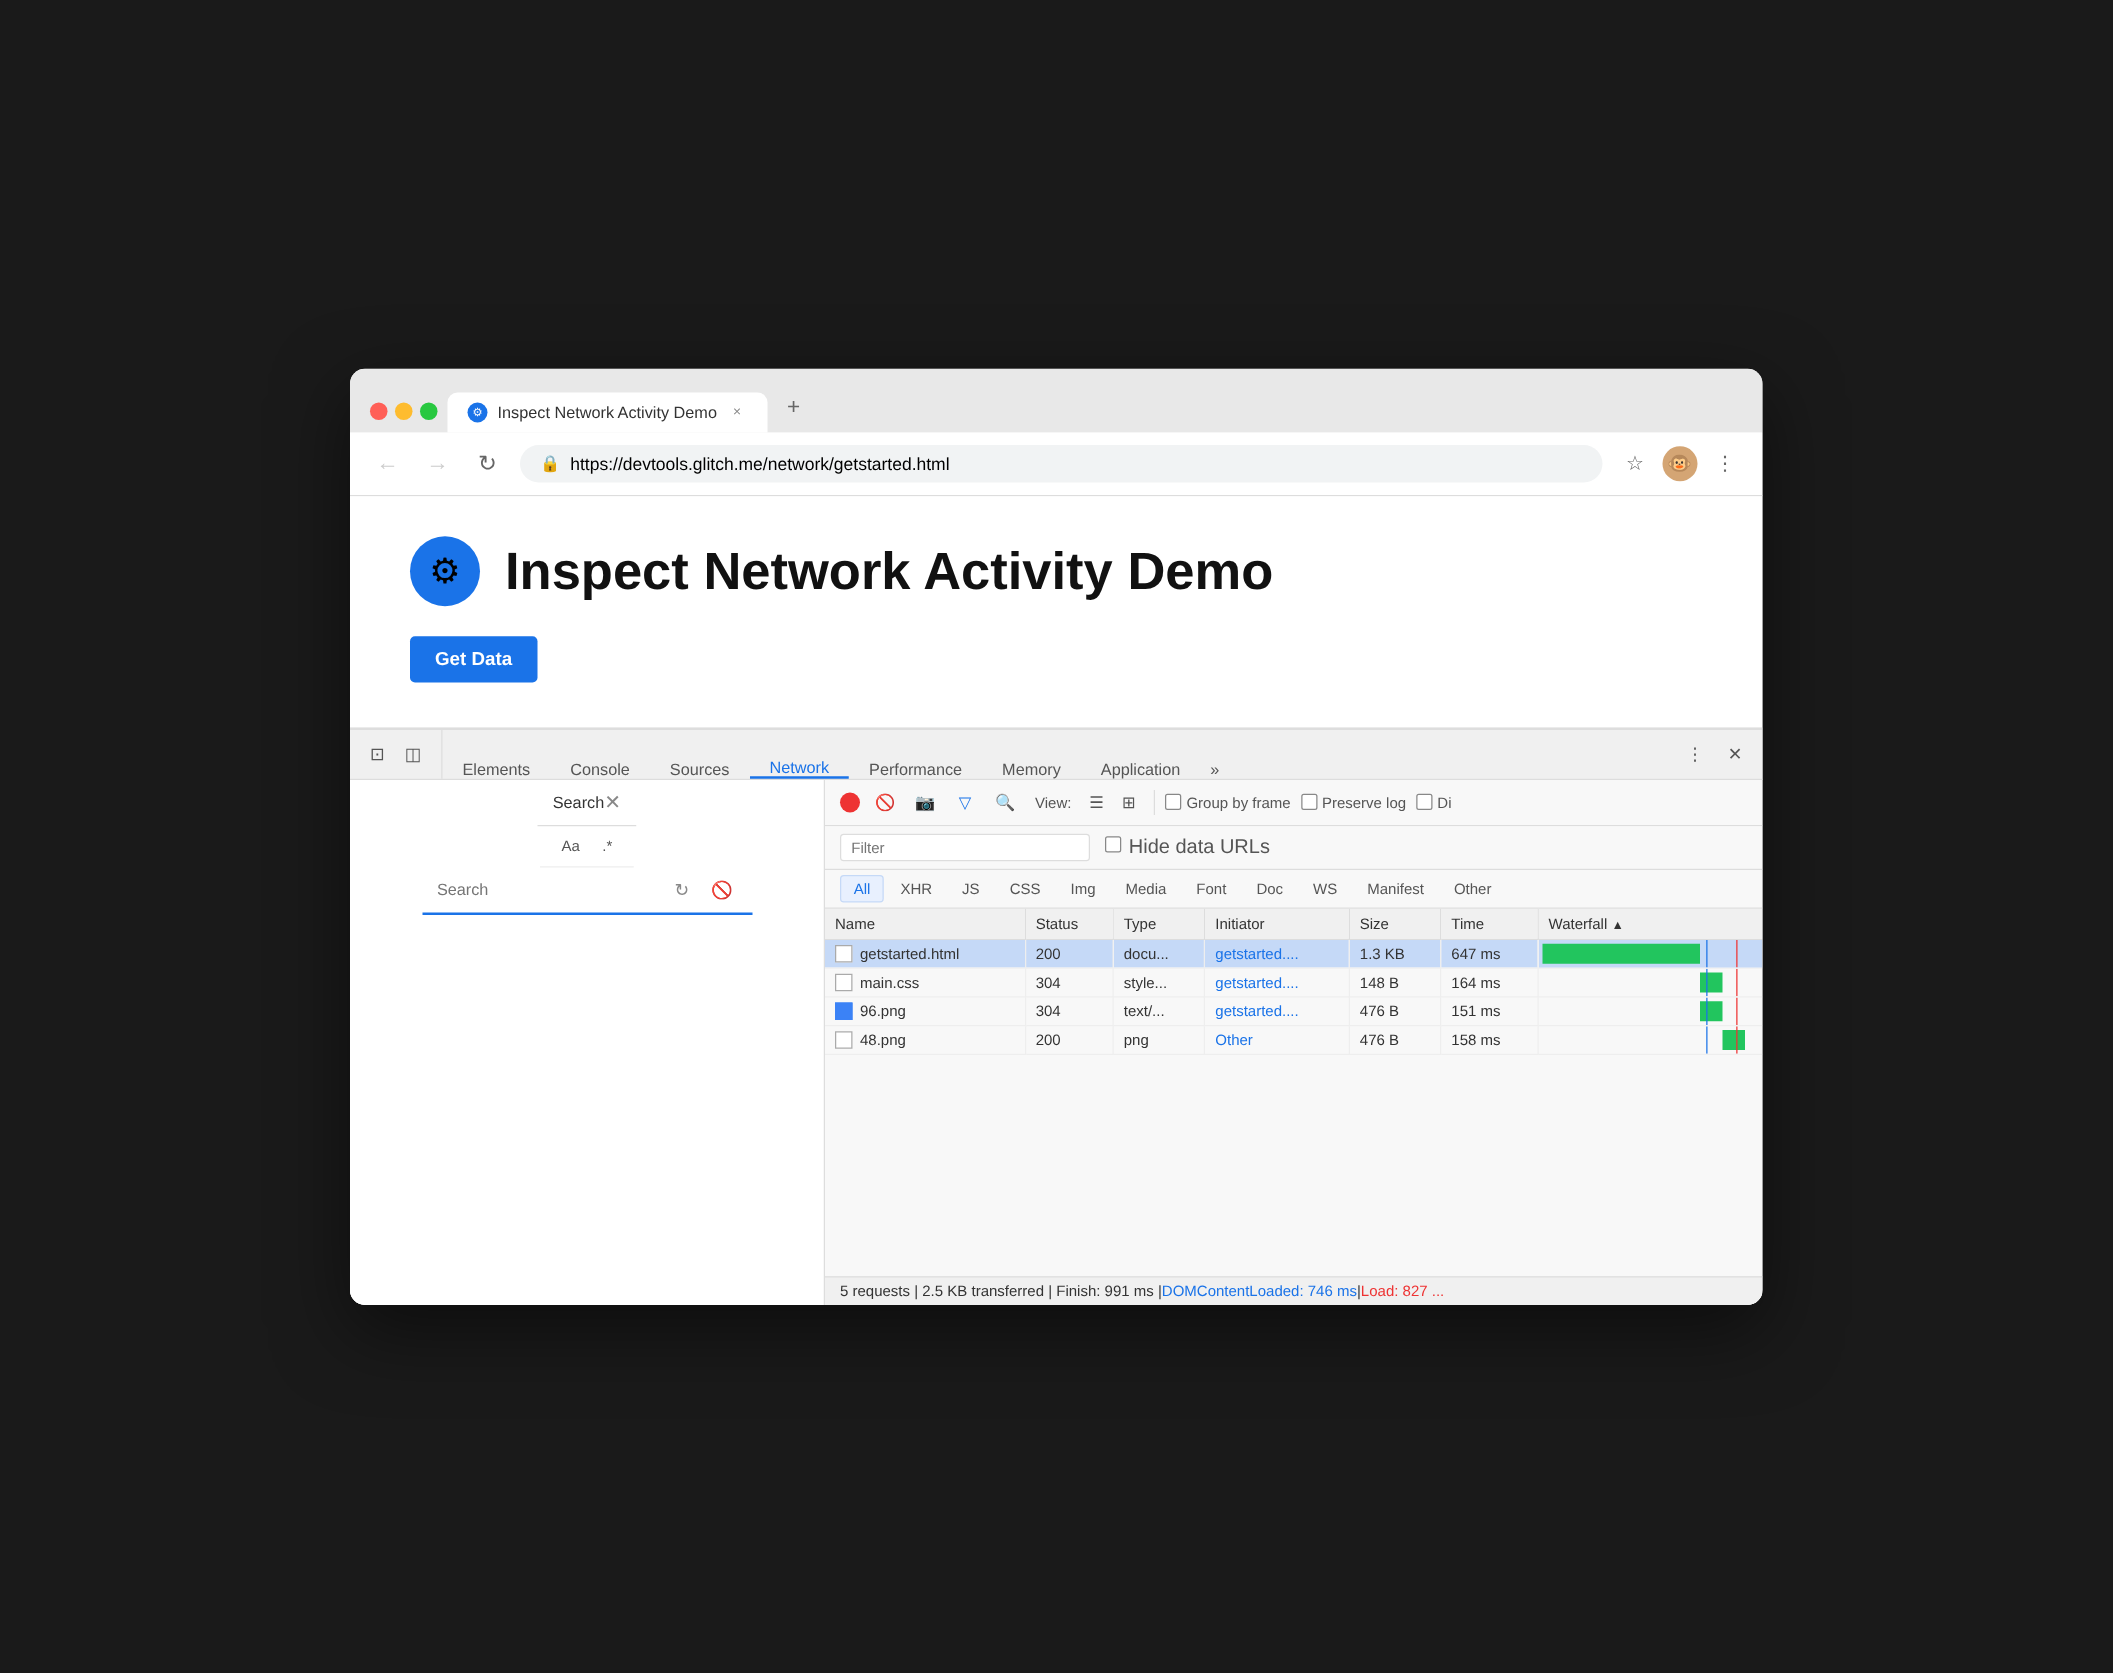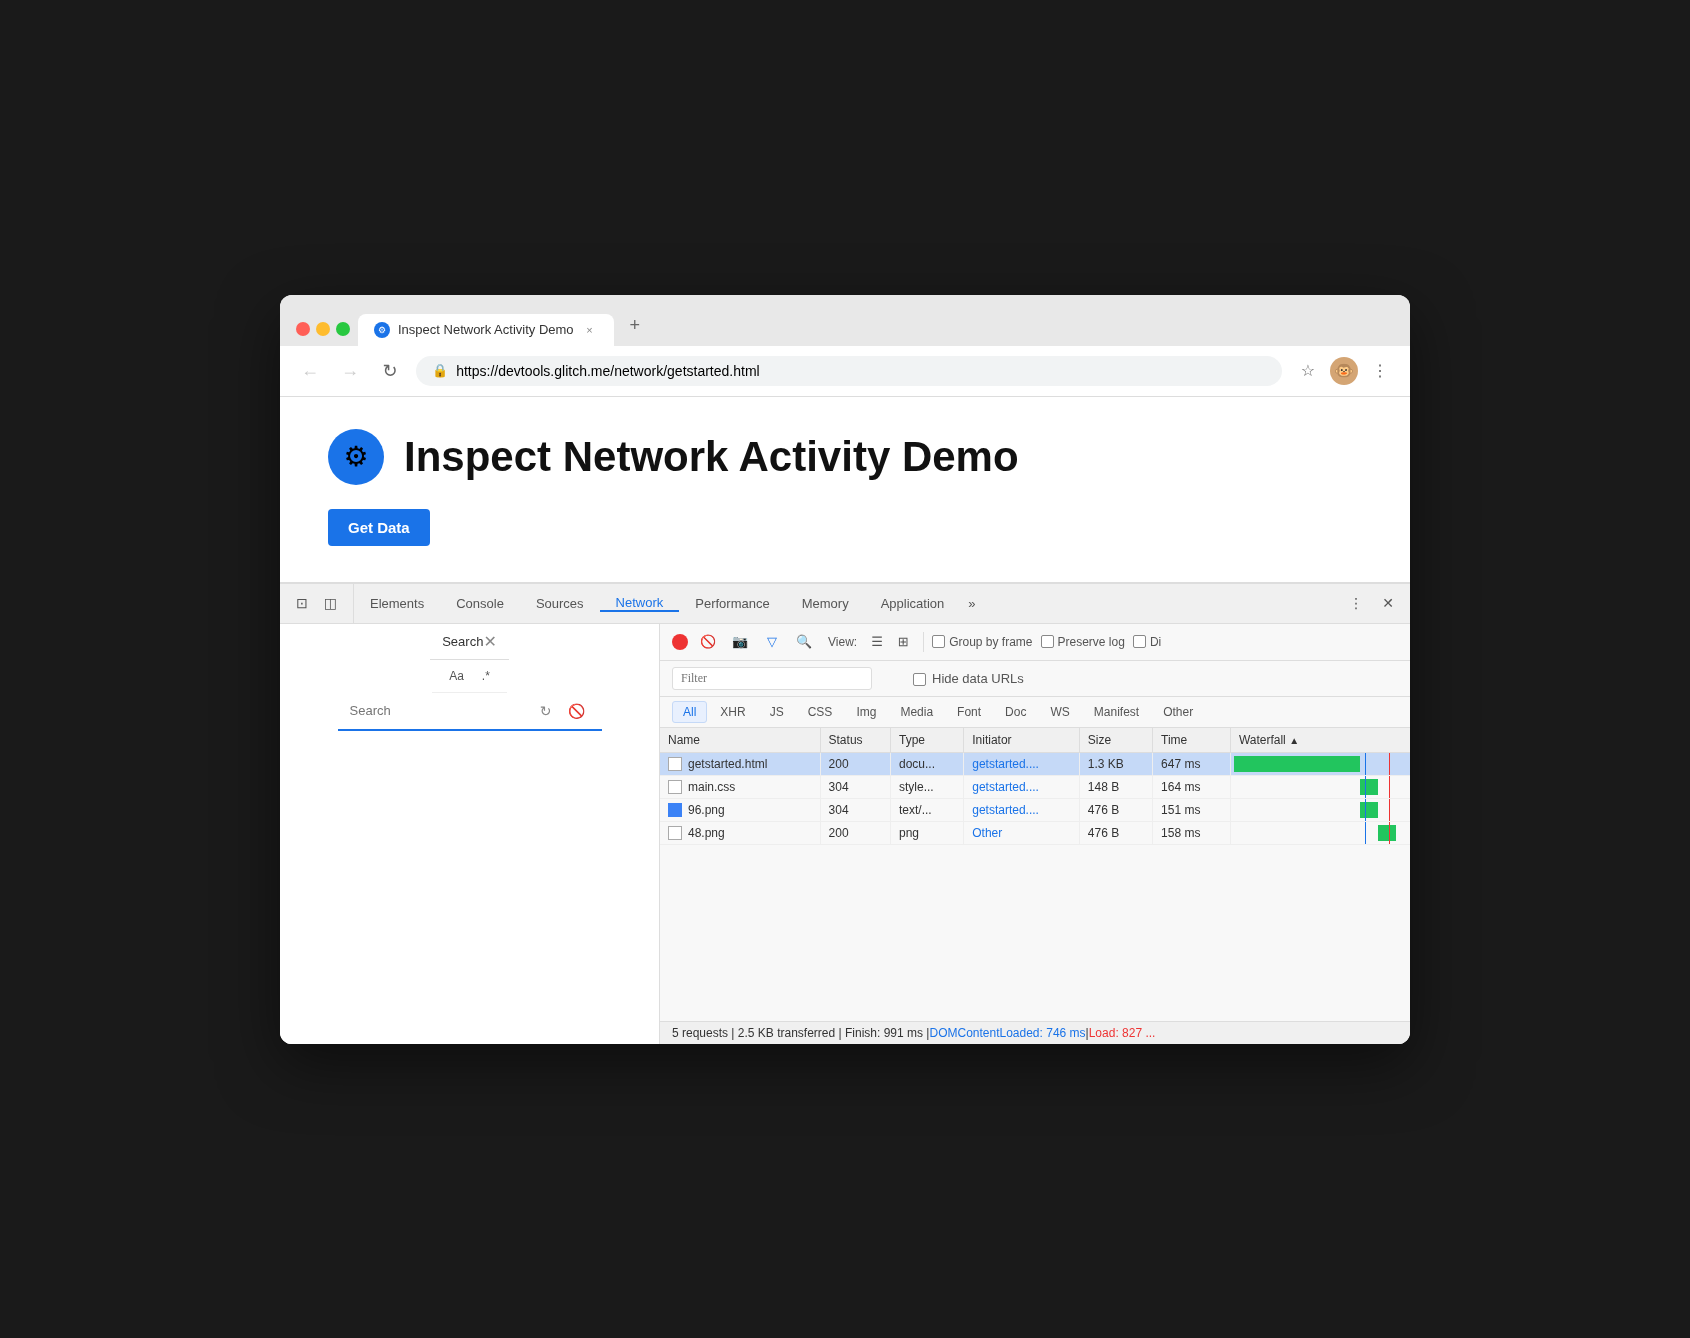--- a/index.html
+++ b/index.html
@@ -219,21 +219,21 @@
     }
     .dt-icon {
       font-size: 14px;
       color: #555;
       cursor: pointer;
       padding: 4px;
       border-radius: 3px;
     }
     .dt-tabs {
       display: flex;
-      align-items: center;
+      align-items: flex-end;
       height: 100%;
       flex: 1;
     }
     .dt-tab {
       padding: 0 16px;
       display: flex;
       align-items: center;
       font-size: 13px;
       color: #555;
       cursor: pointer;
@@ -412,29 +412,27 @@
       background: #f8f8f8;
     }
     .filter-input {
       flex: 0 0 200px;
       border: 1px solid #ddd;
       border-radius: 3px;
       padding: 3px 8px;
       font-size: 12px;
       outline: none;
       background: #fff;
-      font-family: Liberation Serif, serif;
     }
     .hide-data-urls {
       display: flex;
-      align-items: flex-end;
+      align-items: flex-start;
       gap: 6px;
-      font-size: 13px;
-      color: #555;
-      margin-left: 29px;
+      font-size: 16px;
+      color: #555;
     }
     
     .type-filter {
       display: flex;
       align-items: flex-end;
       padding: 4px 12px;
       gap: 0;
       border-bottom: 1px solid #ddd;
       background: #f8f8f8;
     }

